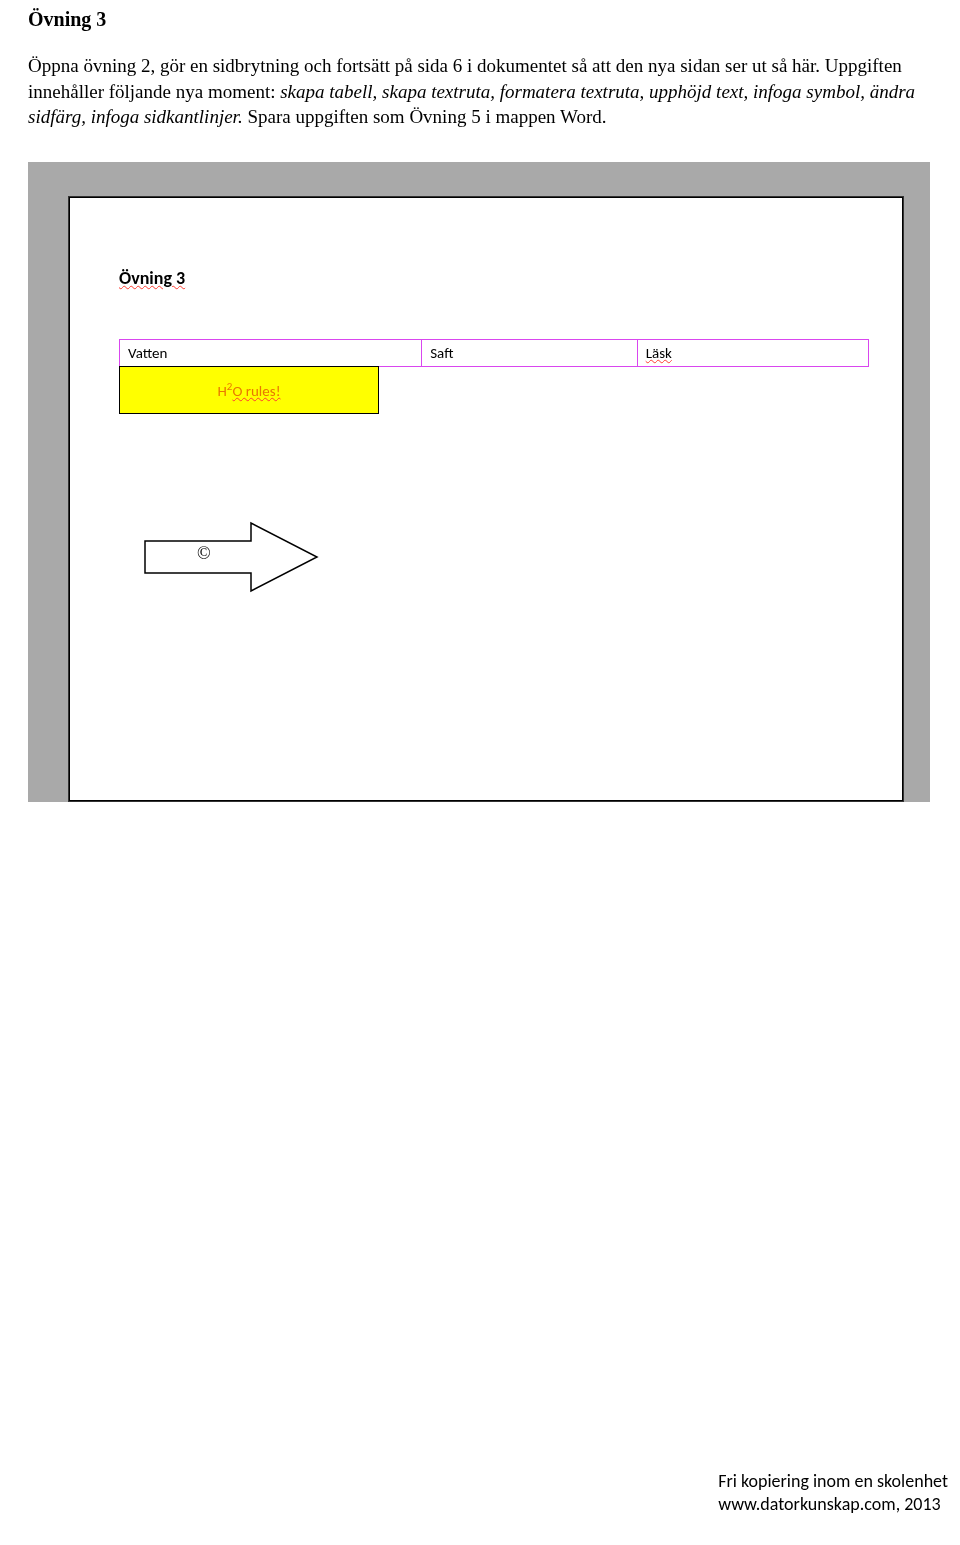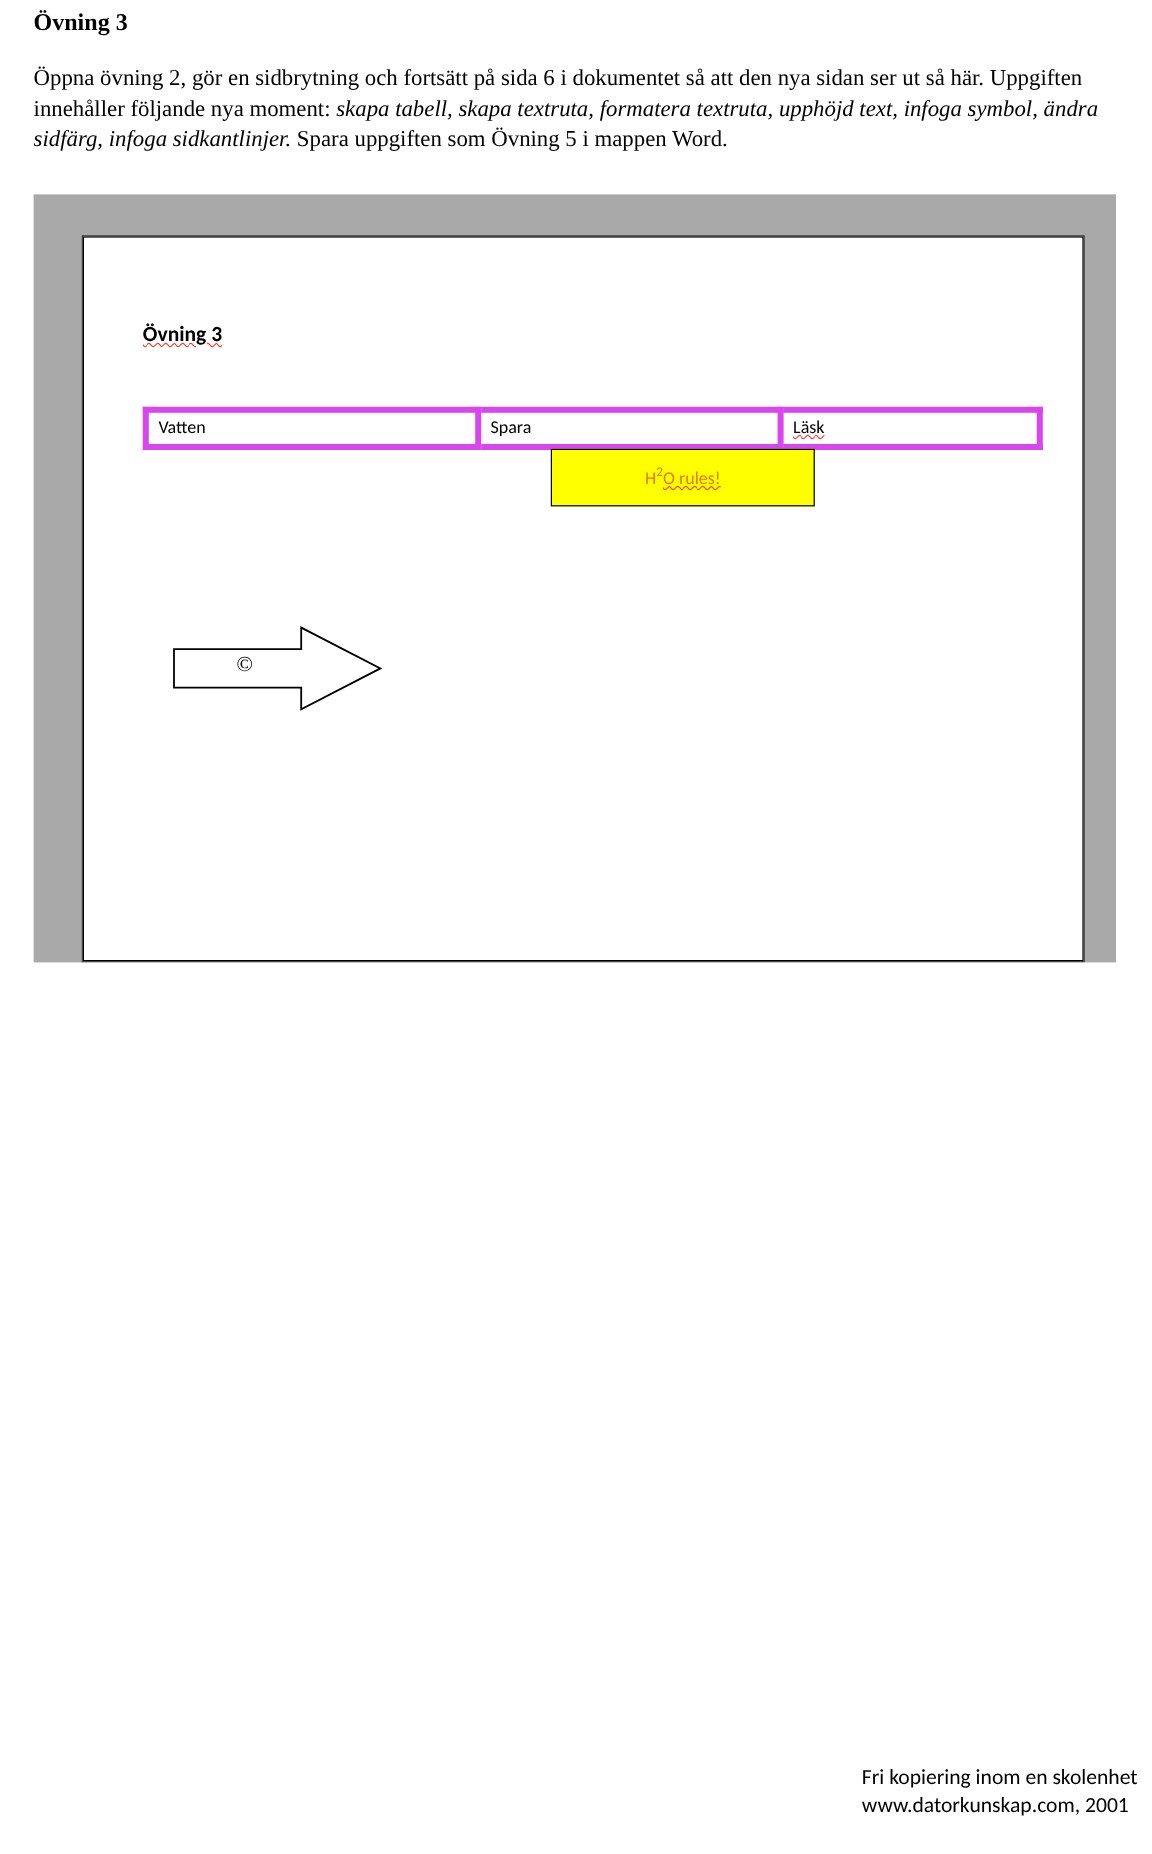--- a/index.html
+++ b/index.html
@@ -62,40 +62,39 @@
     text-decoration-thickness: 1px;
   }
   .table {
     width: 750px;
     border-collapse: collapse;
     margin-left: 0;
     margin-bottom: 0;
     font-size: 15px;
   }
   .table td {
-    border: 5px solid #d946ef;
+    border: 1px solid #d946ef;
     padding: 4px 8px;
     height: 24px;
     vertical-align: middle;
   }
   .spellwave {
     text-decoration: underline;
     text-decoration-color: #ff3b30;
     text-decoration-style: wavy;
     text-decoration-thickness: 1px;
   }
   .textbox {
-    width: 220px;
+    width: 260px;
     height: 48px;
     background: #ffff00;
     border: 1.5px solid #000;
     display: flex;
     align-items: center;
     justify-content: center;
-    margin-left: 340px;
     margin-top: -1px;
     position: relative;
   }
   .textbox-text {
     color: #e97800;
     font-size: 15px;
     font-family: Calibri, Arial, sans-serif;
   }
   .textbox-text sup { font-size: 11px; }
   .spellwave2 {
@@ -143,21 +142,21 @@
   <div class="screenshot">
     <div class="doc-page">
       <div class="doc-border"></div>
       <div class="doc-inner">
         <div class="doc-title">Övning 3</div>
 
         <table class="table">
           <tbody>
               <tr>
             <td>Vatten</td>
-            <td>Spara</td>
+            <td>Saft</td>
             <td><span class="spellwave">Läsk</span></td>
           </tr>
         </tbody>
           </table>
 
         <div class="textbox">
           <span class="textbox-text">
             <span>H</span><sup>2</sup><span class="spellwave2">O rules!</span>
           </span>
         </div>
@@ -169,16 +168,16 @@
           <polygon points="4,24 110,24 110,6 176,40 110,74 110,56 4,56" fill="#ffffff" stroke="#000" stroke-width="1.5"></polygon>
         </svg>
       </div>
       <div class="copyright-circ">©</div>
 
     </div>
   </div>
 
   <div class="footer">
     <div>Fri kopiering inom en skolenhet</div>
-    <div>www.datorkunskap.com, 2001</div>
+    <div>www.datorkunskap.com, 2013</div>
   </div>
 
 </div>
 
 </body></html>

